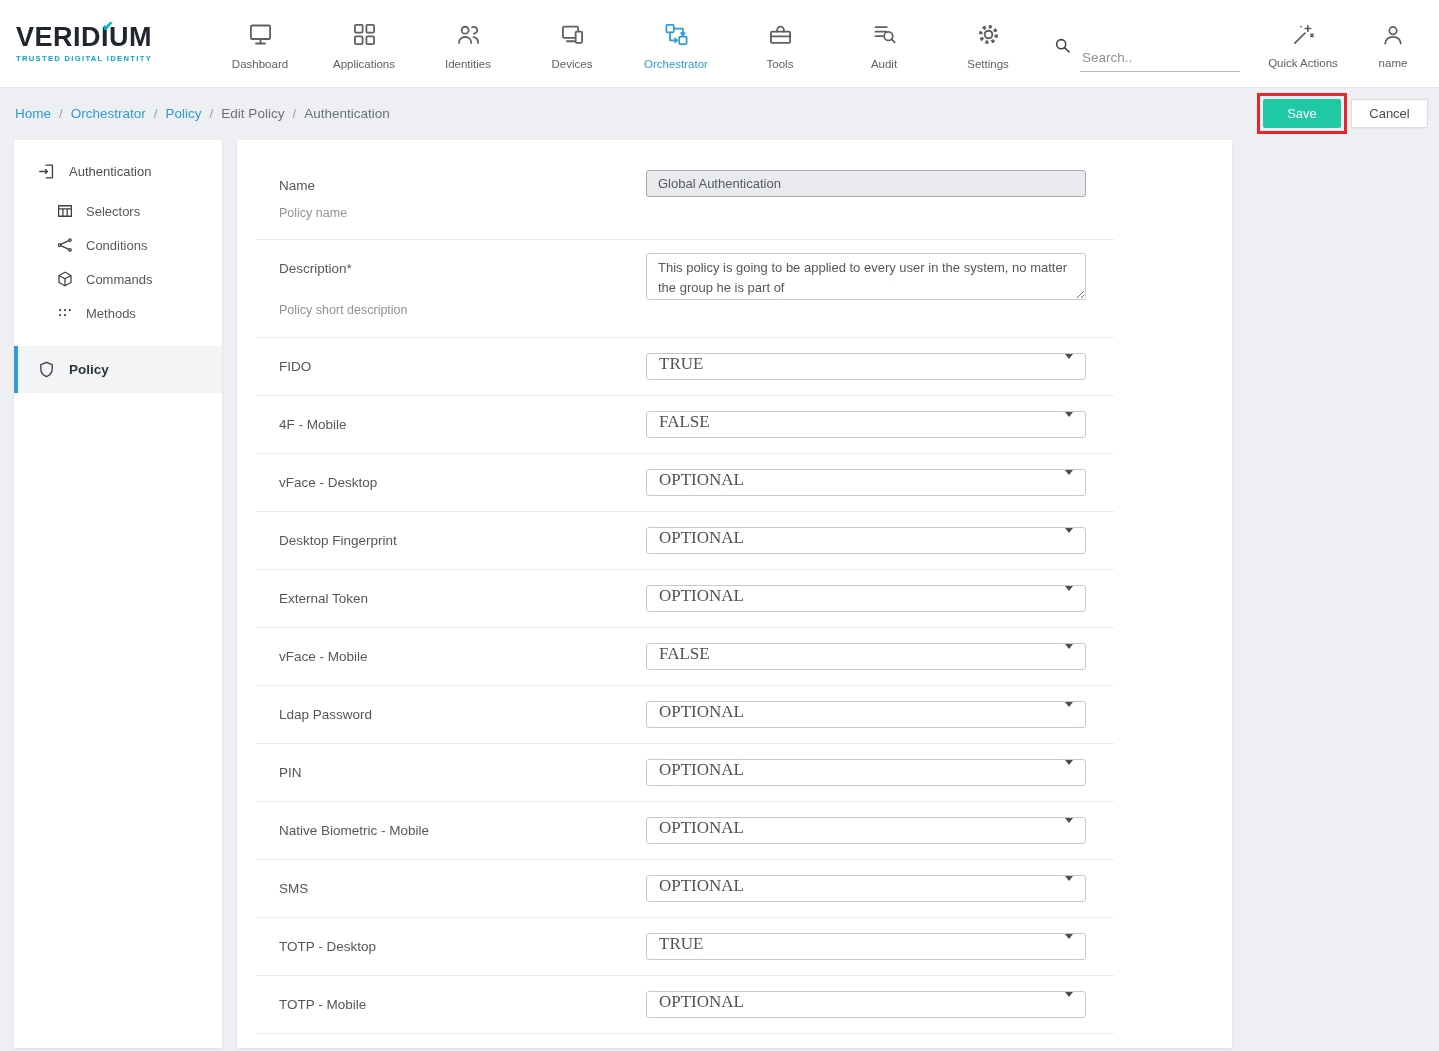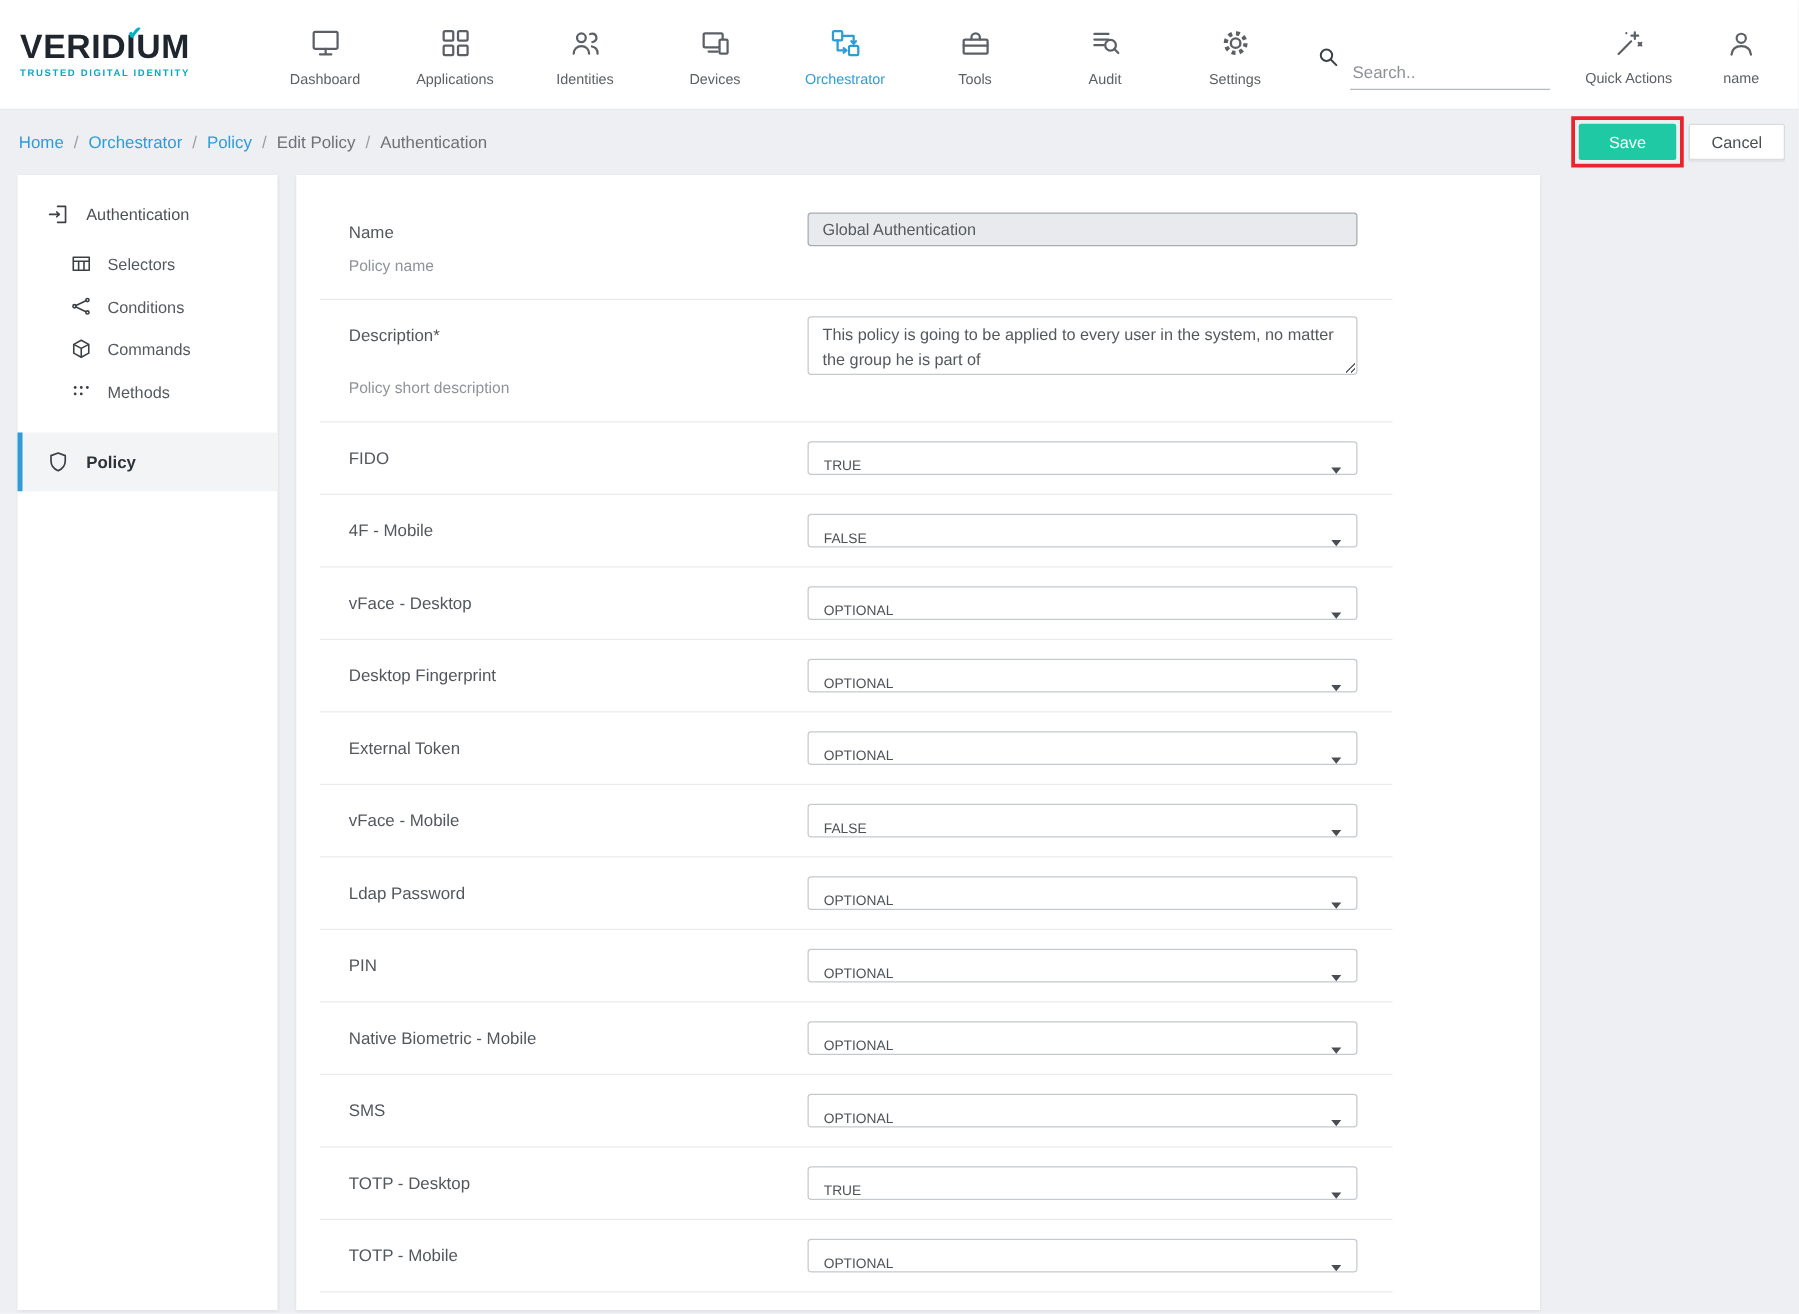--- a/index.html
+++ b/index.html
@@ -63,22 +63,22 @@
   .row-label { flex:0 0 367px; font-size:13.5px; color:#53575d; }
   .row-label-block .row-label { flex:none; }
   .row-sublabel { font-size:12.5px; color:#8f939a; margin-top:13px; }
   .desc-row .row-sublabel { margin-top:27px; }
 
   .text-input { width:440px; height:27px; background:#e8eaed; border:1px solid #a6abb1; border-radius:3px;
                 padding:0 11px; font-size:13px; color:#565b61; font-family:inherit; }
   .textarea { width:440px; height:47px; background:#fff; border:1px solid #c5c9cd; border-radius:3px;
               padding:4px 11px; font-size:13px; line-height:1.5; color:#54585e; font-family:inherit; resize:both; overflow:hidden; }
   .select { width:440px; height:27px; border:1px solid #c5c9cd; border-radius:3px; background:#fff;
-            display:flex; align-items:flex-end; justify-content:space-between; padding:0 12px;
-            font-size:11px; color:#4e5257; cursor:pointer; }
+            display:flex; align-items:flex-start; justify-content:space-between; padding:0 12px;
+            font-size:17px; color:#4e5257; cursor:pointer;font-family:Liberation Serif, serif; }
   .caret { width:0; height:0; border-left:4.5px solid transparent; border-right:4.5px solid transparent; border-top:5px solid #4a4e54; }
 </style>
 </head>
 <body>
 
 <header>
   <div class="logo">
     <div class="logo-word">VERIDIUM</div>
     <span class="logo-check">✔</span>
     <div class="logo-sub">TRUSTED DIGITAL IDENTITY</div>

